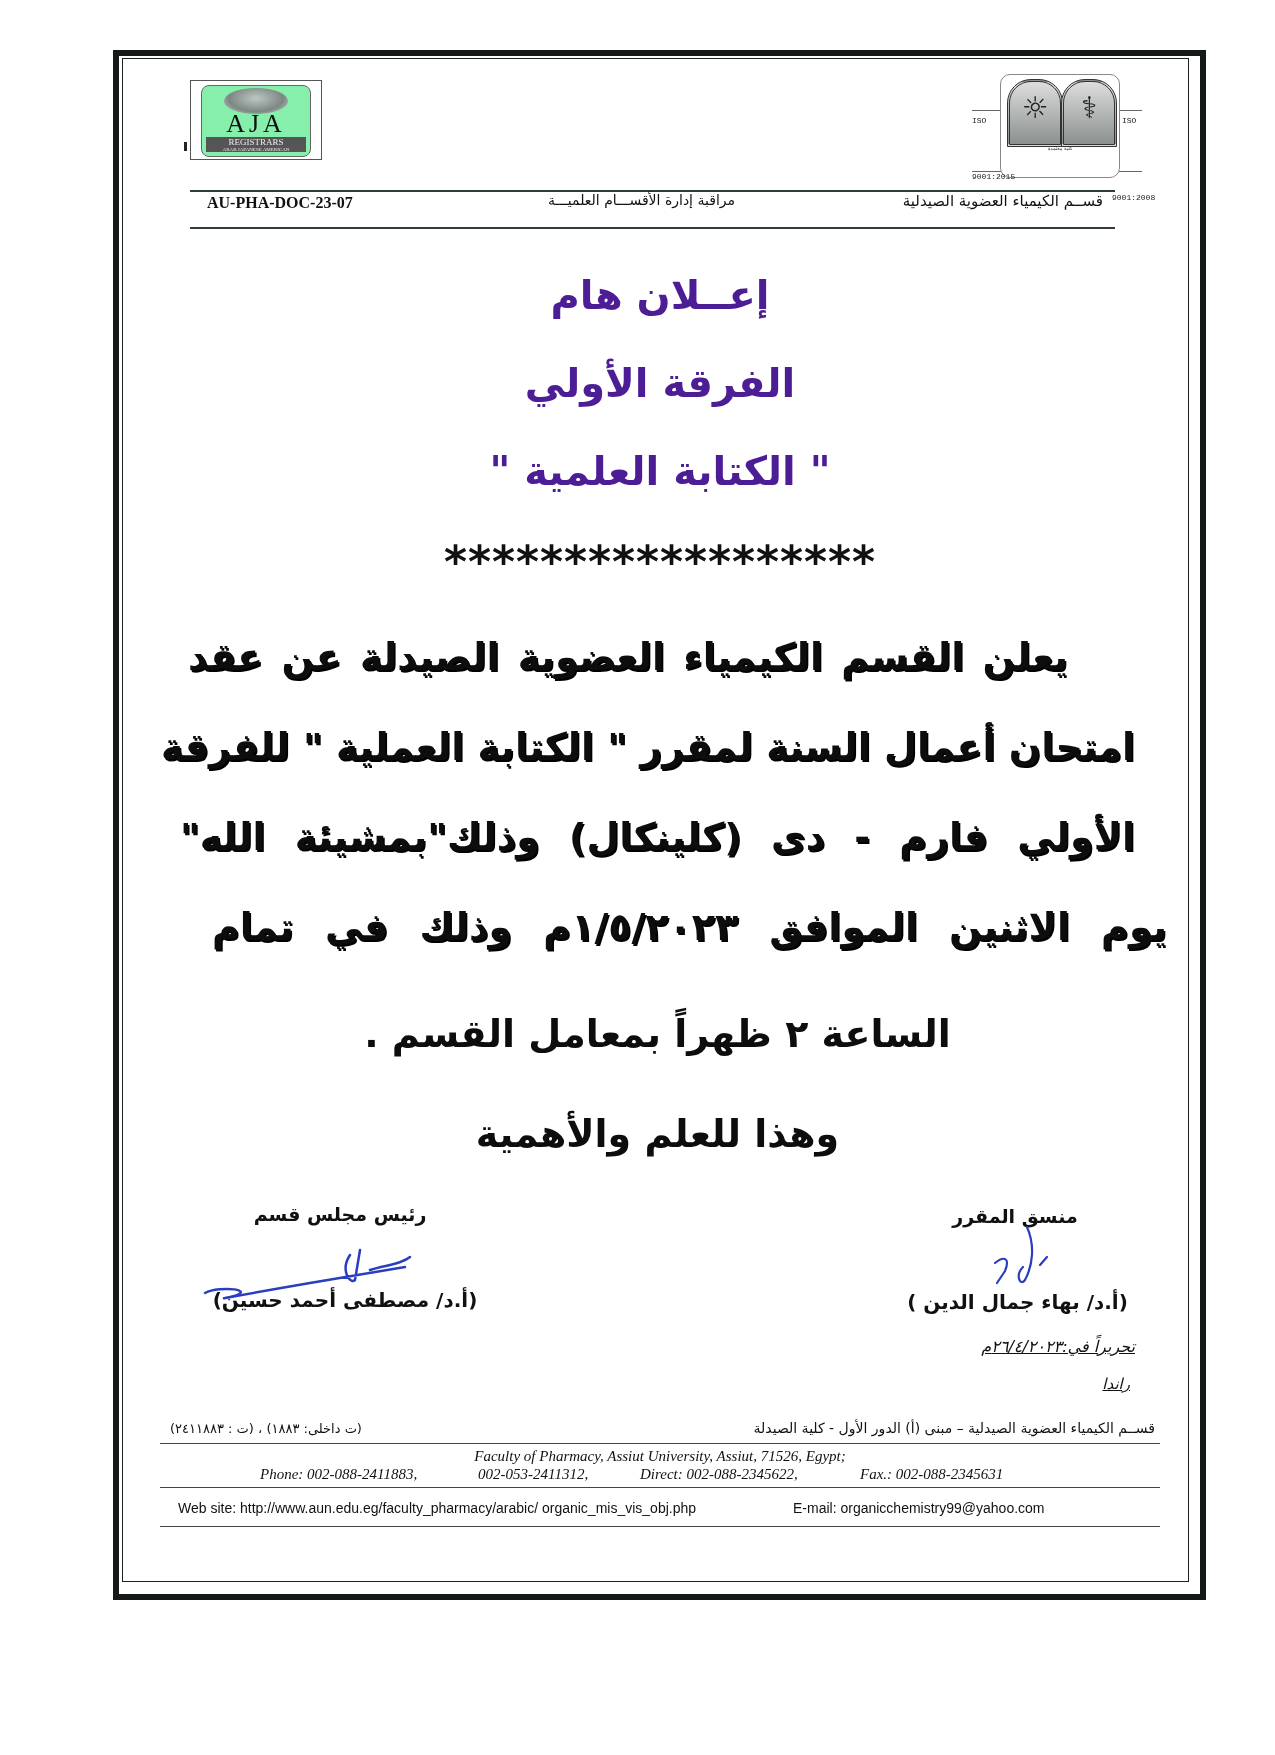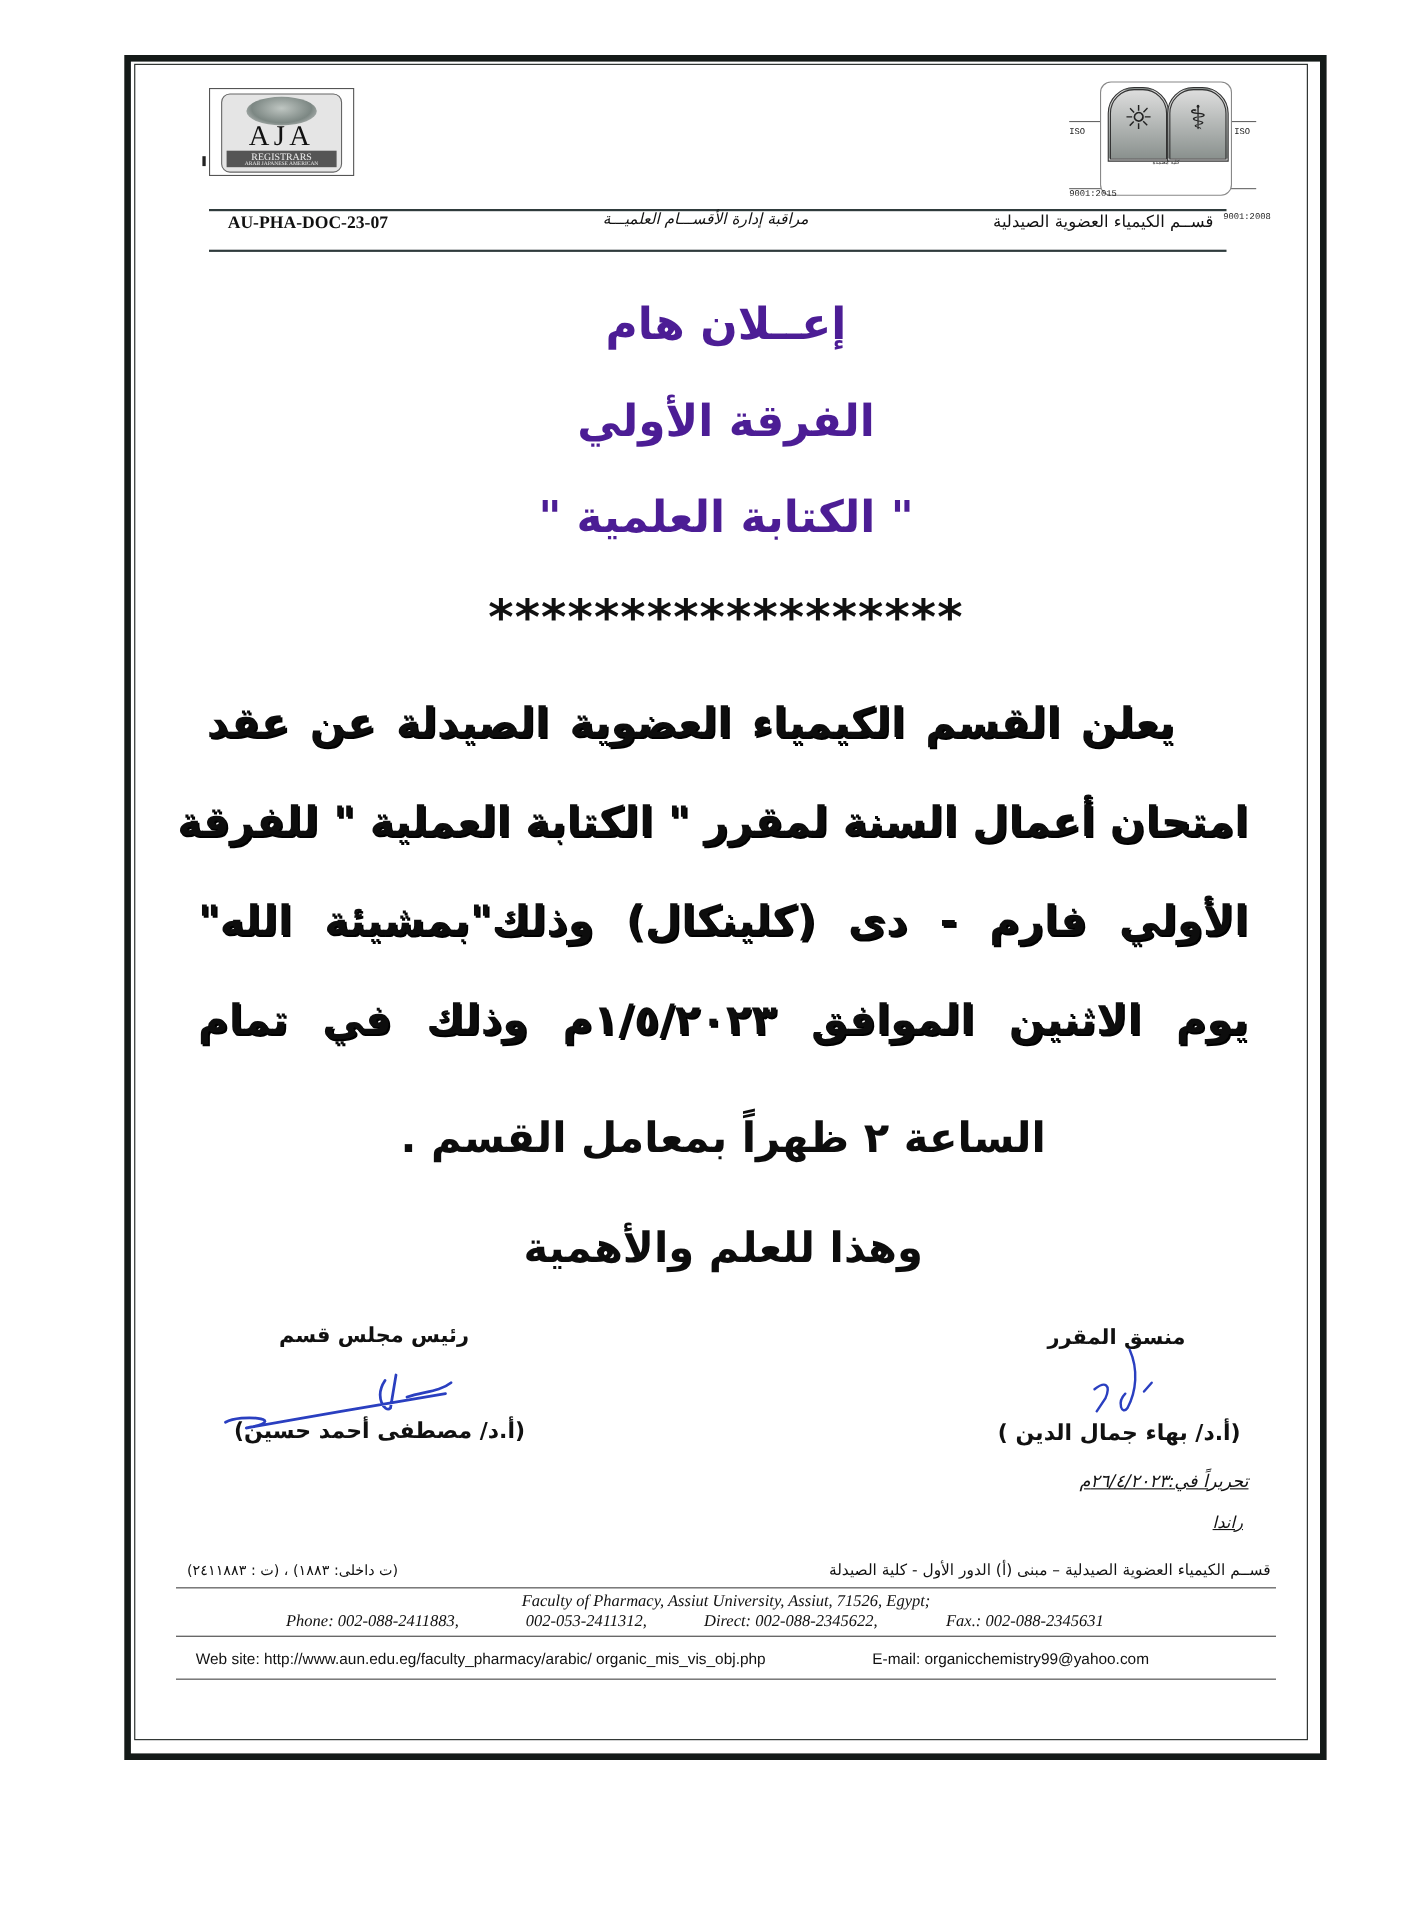--- a/index.html
+++ b/index.html
@@ -6,21 +6,21 @@
   body { width:1275px; height:1755px; background:#ffffff; position:relative; overflow:hidden;
          font-family:"DejaVu Sans", sans-serif; color:#111; }
   .frame-outer { position:absolute; left:113px; top:50px; width:1081px; height:1538px;
                  border:6px solid #141a18; }
   .frame-inner { position:absolute; left:122px; top:58px; width:1065px; height:1522px;
                  border:1.5px solid #1c2220; }
   .abs { position:absolute; }
   
   .aja-box { left:190px; top:80px; width:130px; height:78px; border:1px solid #555; background:#fff; }
   .aja-inner { position:absolute; left:10px; top:4px; width:108px; height:70px; border:1.5px solid #666;
-               border-radius:8px; overflow:hidden; background:#e5e5e5; }
+               border-radius:8px; overflow:hidden; background:#86efac; }
   .aja-globe { position:absolute; left:22px; top:2px; width:64px; height:26px; border-radius:50%;
                background:radial-gradient(ellipse at 50% 40%, #bfc6c2, #7c8783 60%, #ddd 100%); }
   .aja-text { position:absolute; left:0; right:0; top:24px; text-align:center;
               font-family:"Liberation Serif", serif; font-size:26px; letter-spacing:4px; color:#111; line-height:28px; }
   .aja-band { position:absolute; left:4px; right:4px; bottom:4px; height:15px; background:#555;
               color:#eee; font-family:"Liberation Serif", serif; font-size:9px; text-align:center; line-height:10px; }
   .aja-band small { display:block; font-size:5px; line-height:5px; }
   .aja-mark { left:184px; top:142px; width:3px; height:9px; background:#222; }
 
   .iso-wrap { left:972px; top:74px; width:170px; height:110px; }
@@ -36,36 +36,36 @@
   .iso-chev-l { position:absolute; left:0; top:36px; width:30px; height:60px;
                 border-top:1px solid #666; border-bottom:1px solid #666; }
   .iso-chev-r { position:absolute; left:146px; top:36px; width:24px; height:60px;
                 border-top:1px solid #666; border-bottom:1px solid #666; }
 
   .rule { height:0; border-top:2px solid #2f3b3c; }
   .rule-1 { left:190px; top:190px; width:925px; }
   .rule-2 { left:190px; top:227px; width:925px; }
 
   .hdr-code { left:207px; top:194px; font-family:"Liberation Serif", serif; font-weight:bold; font-size:16px; }
-  .hdr-mid { left:475px; top:192px; width:260px; text-align:right; direction:rtl; font-size:14px;font-style:italic; }
+  .hdr-mid { left:475px; top:192px; width:260px; text-align:right; direction:rtl; font-size:14px; }
   .hdr-right { left:860px; top:192px; width:243px; text-align:right; direction:rtl; font-size:15px; }
 
   .title { left:300px; width:720px; text-align:center; direction:rtl; font-weight:bold;
            font-family:"DejaVu Sans", sans-serif; color:#4c1d95; }
   .t1 { top:272px; font-size:40px; }
   .t2 { top:360px; font-size:40px; }
   .t3 { top:448px; font-size:40px; }
   .stars { left:300px; width:720px; top:536px; text-align:center; font-size:44px; font-weight:bold; letter-spacing:1px; }
 
   .body-line { left:180px; width:955px; direction:rtl; text-align:center; font-weight:bold;
                font-size:38px; color:#0d0d0d; white-space:nowrap; text-shadow:1.5px 1.5px 0 #000; }
   .b1 { top:635px; right:auto; }
   .b2 { top:725px; }
   .b3 { top:815px; }
-  .b4 { top:905px; }
+  .b4 { top:905px;margin-left:32px; }
   .b5 { top:1012px; }
   .b6 { top:1112px; }
   .justify { text-align-last:justify; }
 
   .sig-title { font-weight:bold; font-size:19px; direction:rtl; text-align:center; }
   .sig-left-title { left:240px; top:1203px; width:200px; }
   .sig-left-name { left:210px; top:1288px; width:270px; font-size:20px; }
   .sig-right-title { left:930px; top:1205px; width:170px; }
   .sig-right-name { left:900px; top:1290px; width:235px; font-size:20px; }
   .sig-date { left:900px; top:1337px; width:235px; direction:rtl; text-align:right; font-style:italic;

